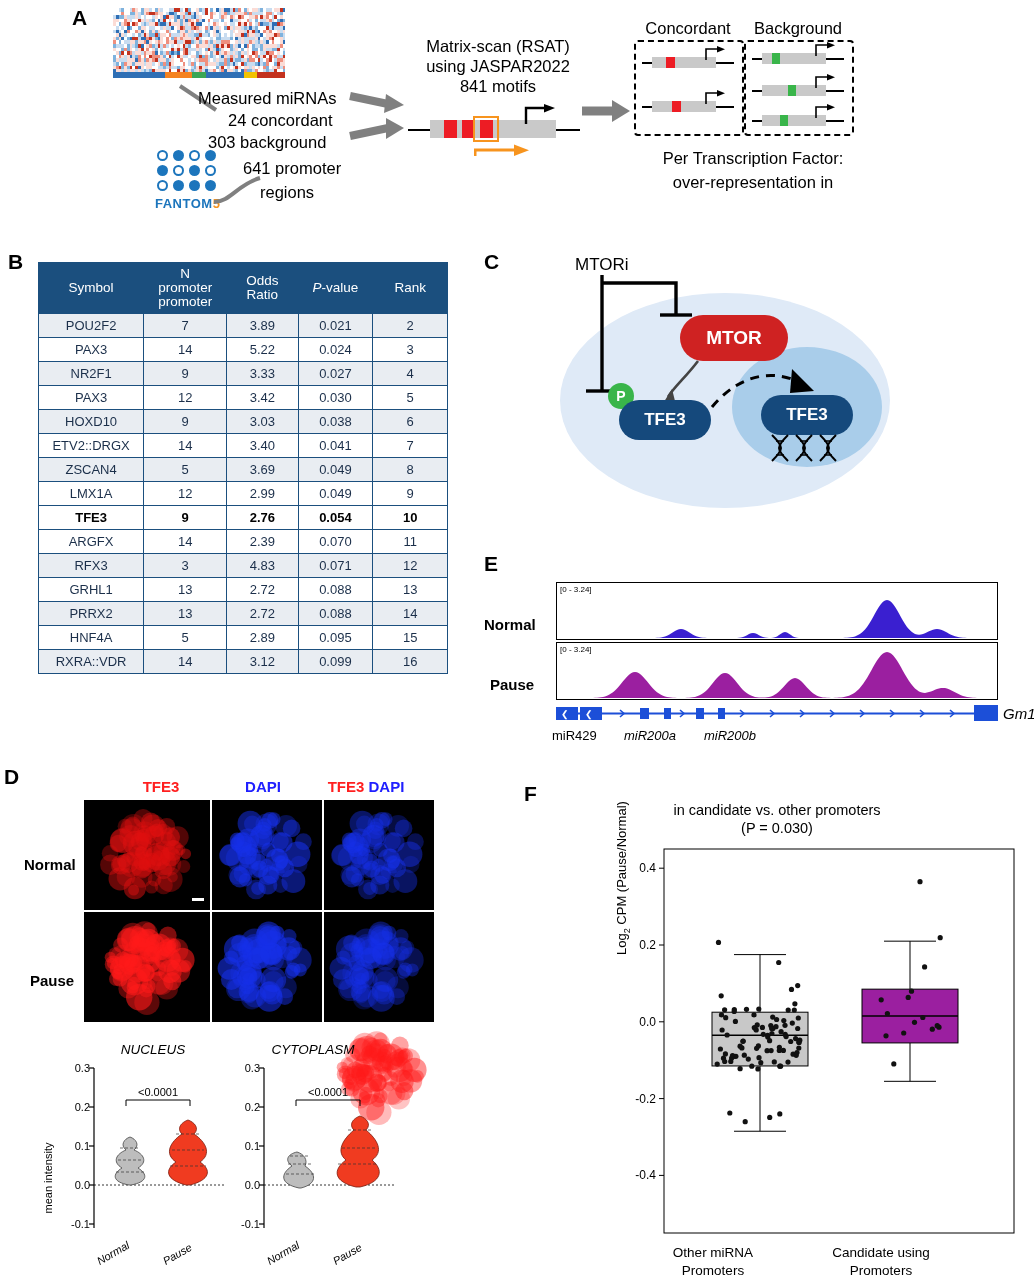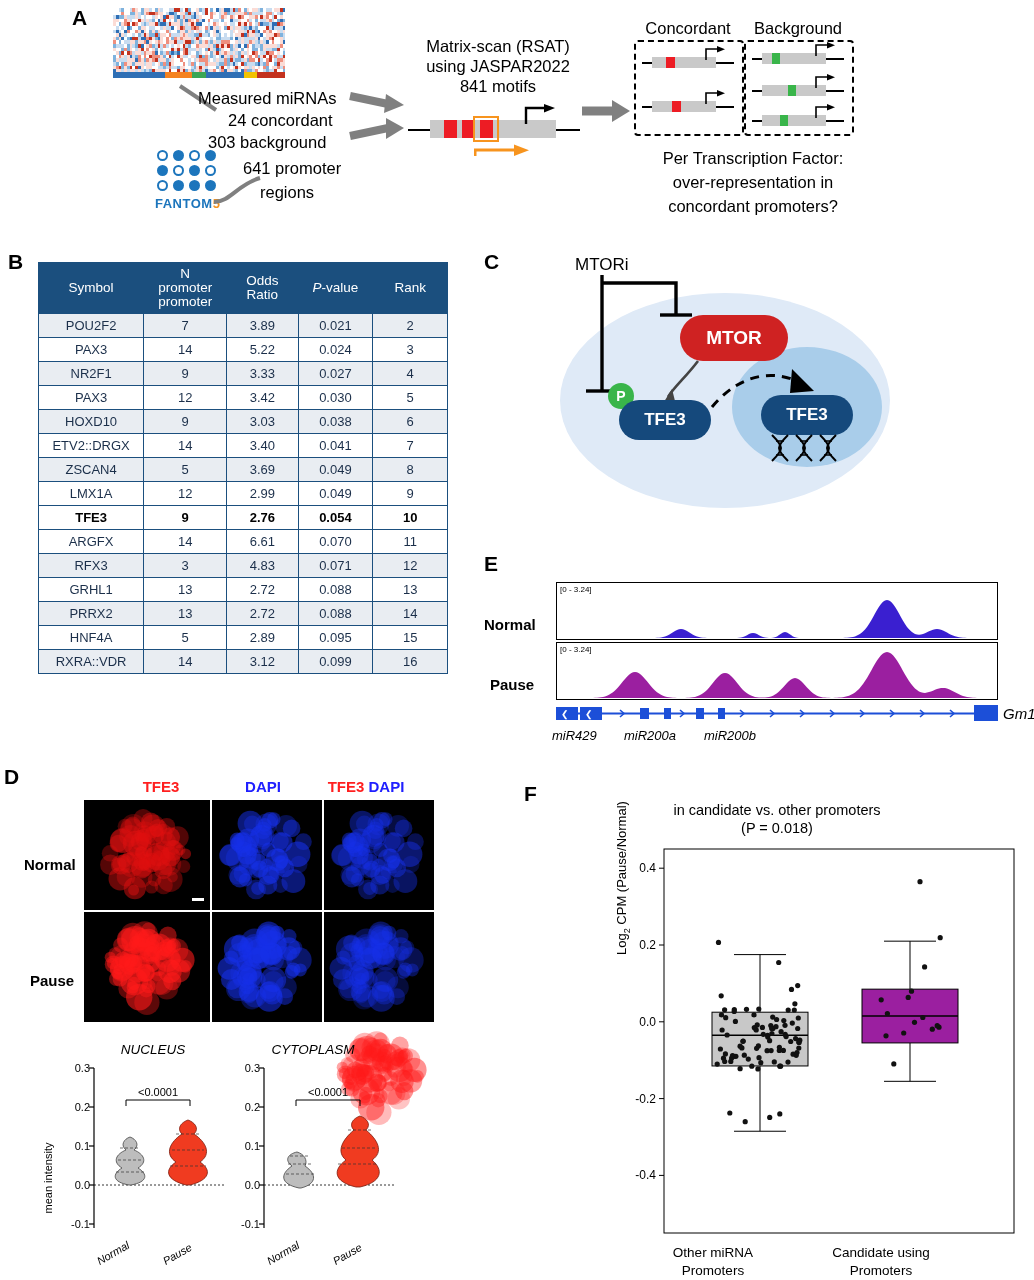--- a/index.html
+++ b/index.html
@@ -1415,21 +1415,20 @@
       <div class="mini-green" style="left:28px;top:1px;width:8px;"></div>
       <svg style="position:absolute;left:62px;top:-10px;" width="24" height="16">
           <path d="M2,14 L2,3 L14,3" stroke="#000" stroke-width="1.6" fill="none"></path>
           <polygon points="13,0 21,3.2 13,6.5" fill="#000"></polygon>
         </svg>
     </div>
   </div>
 
   <div class="flowtext" style="left:608px;top:172px;width:290px;text-align:center;">over-representation in</div>
   <div class="flowtext" style="left:608px;top:148px;width:290px;text-align:center;">Per Transcription Factor:</div>
-  <div class="flowtext" style="left:608px;top:196px;width:290px;text-align:center;">concordant promoters?</div>
 </div>
 
 <div class="panel-letter" style="left:8px;top:250px;">B</div>
 <div id="tableWrap">
   <table class="restbl">
     <thead>
       <tr>
         <th style="width:104px;">Symbol</th>
         <th style="width:82px;">
           <div>N</div>
@@ -1506,21 +1505,21 @@
         <tr class="bold">
           <td>TFE3</td>
           <td>9</td>
           <td>2.76</td>
           <td>0.054</td>
           <td>10</td>
         </tr>
         <tr class="even">
           <td>ARGFX</td>
           <td>14</td>
-          <td>6.61</td>
+          <td>2.39</td>
           <td>0.070</td>
           <td>11</td>
         </tr>
         <tr class="odd">
           <td>RFX3</td>
           <td>3</td>
           <td>4.83</td>
           <td>0.071</td>
           <td>12</td>
         </tr>
@@ -1630,21 +1629,21 @@
         <path d="M242,8 L246,11.5 L242,15"></path>
       <path d="M272,8 L276,11.5 L272,15"></path>
         <path d="M302,8 L306,11.5 L302,15"></path>
       <path d="M332,8 L336,11.5 L332,15"></path>
         <path d="M362,8 L366,11.5 L362,15"></path>
       <path d="M392,8 L396,11.5 L392,15"></path>
         <path d="M422,8 L426,11.5 L422,15"></path>
     </g>
   </svg>
   <div class="abs" style="left:523px;top:157px;font-style:italic;font-size:15px;">Gm13648</div>
-  <div class="abs" style="left:72px;top:180px;font-style:italic;font-size:13px;">miR429</div>
+  <div class="abs" style="left:72px;top:180px;font-size:13px;">miR429</div>
   <div class="abs" style="left:144px;top:180px;font-style:italic;font-size:13px;">miR200a</div>
   <div class="abs" style="left:224px;top:180px;font-style:italic;font-size:13px;">miR200b</div>
 </div>
 
 <div class="panel-letter" style="left:4px;top:765px;">D</div>
 <div id="panelD">
   <div class="micro-title" style="left:118px;top:18px;width:86px;text-align:center;color:#ff1f1f;">TFE3</div>
   <div class="micro-title" style="left:220px;top:18px;width:86px;text-align:center;color:#2020ff;">DAPI</div>
   <div class="micro-title" style="left:318px;top:18px;width:96px;text-align:center;">
     <span style="color:#ff1f1f;">TFE3</span>
@@ -2290,21 +2289,21 @@
     <g class="tick" font-size="12" font-style="italic">
       <text x="60" y="196" transform="rotate(-30 80 190)">Normal</text>
       <text x="126" y="196" transform="rotate(-30 146 190)">Pause</text>
     </g>
   </svg>
 </div>
 
 <div class="panel-letter" style="left:524px;top:782px;">F</div>
 <div id="panelF">
   <div class="f-title" style="top:26px;">in candidate vs. other promoters</div>
-  <div class="f-title" style="top:44px;">(P = 0.018)</div>
+  <div class="f-title" style="top:44px;">(P = 0.030)</div>
 
   <div class="axislabel" style="left:94px;top:180px;transform:rotate(-90deg);transform-origin:left top;white-space:nowrap;">
     <span>Log</span><span style="font-size:9px;vertical-align:sub;">2</span>
     <span>CPM (Pause/Normal)</span>
   </div>
 
   <svg class="abs" style="left:100px;top:66px;" width="400" height="400" id="fchart">
       <rect x="44" y="8" width="350" height="384" fill="none" stroke="#000" stroke-width="1"></rect>
       <line x1="39" y1="27.199999999999996" x2="44" y2="27.199999999999996" stroke="#000" stroke-width="1"></line>
       <text x="36" y="31.199999999999996" text-anchor="end" font-size="12" font-family="Liberation Sans, sans-serif" fill="#000">0.4</text>

